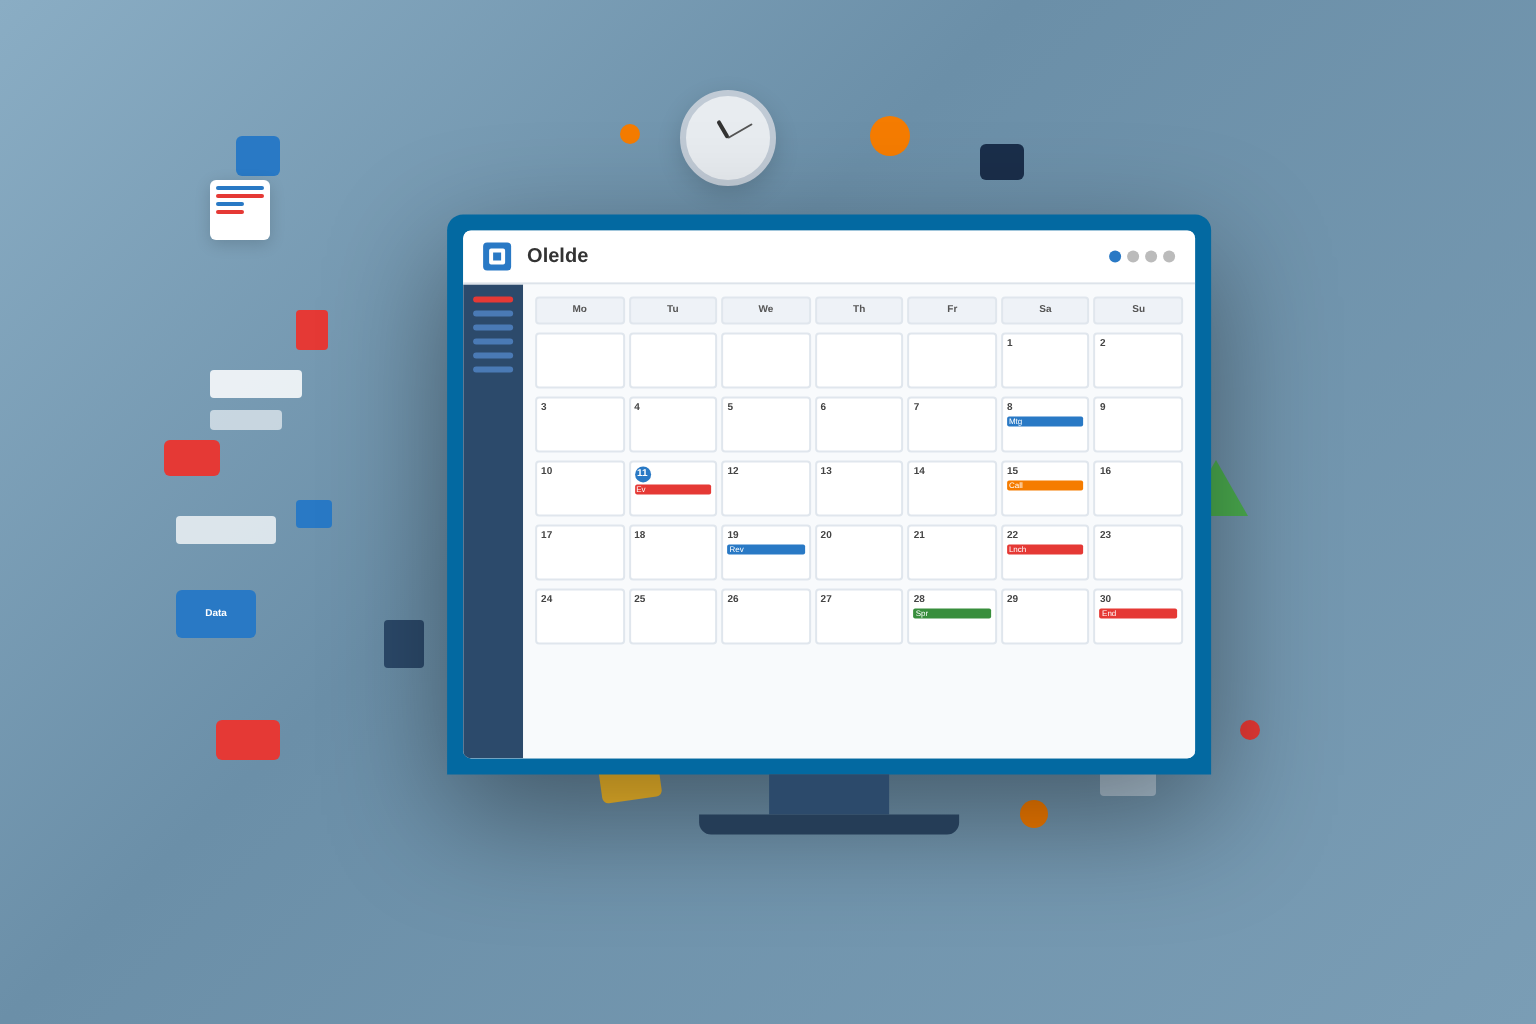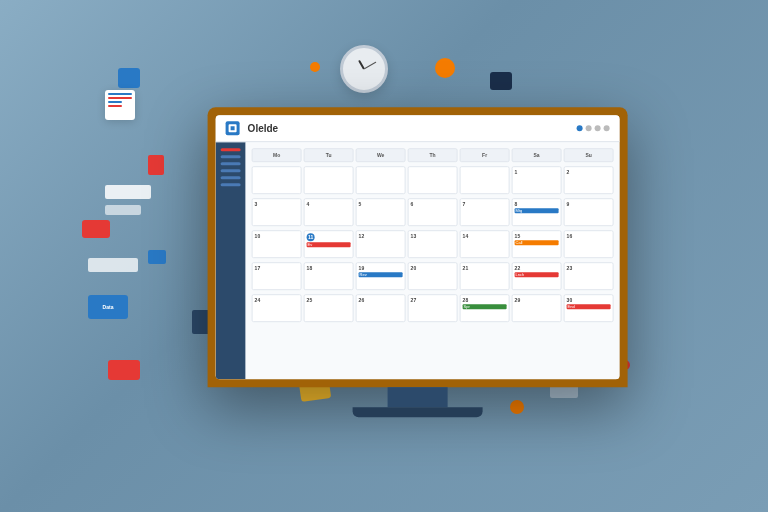--- a/index.html
+++ b/index.html
@@ -22,23 +22,23 @@
 
     
     .monitor-wrap {
       position: absolute;
       left: 50%;
       top: 50%;
       transform: translate(-42%, -48%);
     }
 
     .monitor {
-      width: 420px;
+      width: 382px;
       height: 280px;
-      background: #a16207;
+      background: #0369a1;
       border-radius: 8px 8px 0 0;
       padding: 8px;
       box-shadow: 0 20px 60px rgba(0,0,0,0.4);
     }
 
     .monitor-screen {
       width: 100%;
       height: 100%;
       background: #f0f4f8;
       border-radius: 4px;

